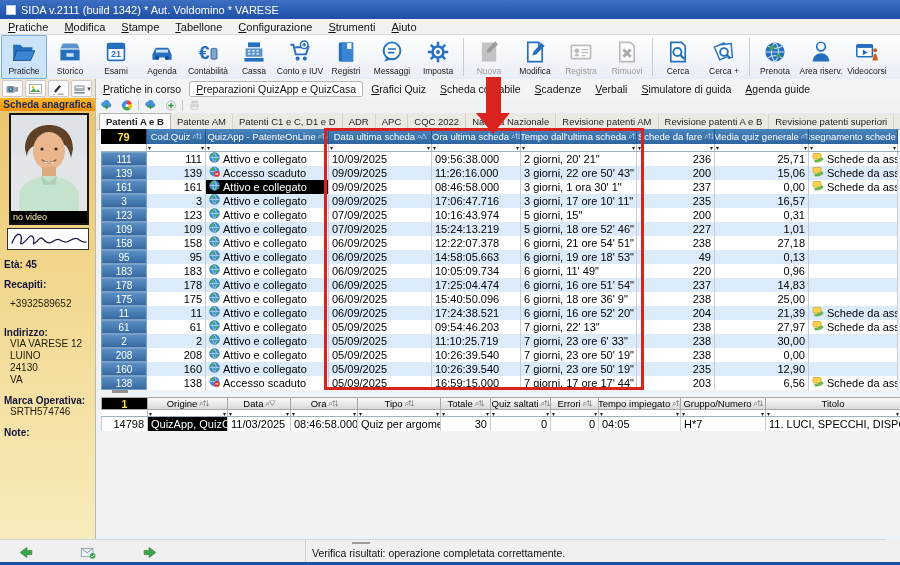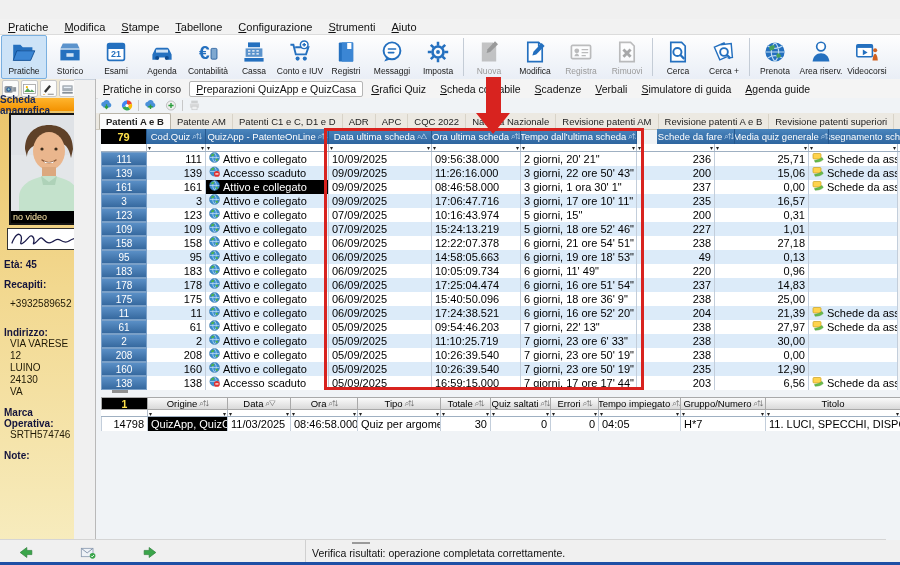--- a/index.html
+++ b/index.html
@@ -18,21 +18,21 @@
   .toolbar{position:absolute;left:0;top:35px;right:0;height:44px;background:linear-gradient(#fefefe,#e9eef6);
     border-bottom:1px solid #c9d2dd;display:flex;align-items:stretch;padding-left:1px;}
   .tb-item{width:44px;flex:none;display:flex;flex-direction:column;align-items:center;justify-content:center;
     font-size:8.5px;color:#1a1a1a;gap:1px;border:1px solid transparent;border-radius:2px;}
   .tb-item .tb-ico{height:26px;display:flex;align-items:center;justify-content:center;}
   .tb-item.selected{background:#cde3f7;border-color:#7ab0e0;}
   .tb-item.disabled{color:#9a9a9a;}
   .tb-item .tb-label{white-space:nowrap;}
   .tb-sep{width:1px;background:#c4ccd6;margin:3px 2px;flex:none;}
   
-  .sidebar{position:absolute;left:0;top:79px;width:74px;bottom:21px;
+  .sidebar{position:absolute;left:0;top:79px;width:95px;bottom:21px;
     background:linear-gradient(180deg,#eac266,#f2d88f 45%,#f7ecbe);overflow:hidden;}
   .side-tools{height:17px;display:flex;align-items:center;gap:2px;padding:1px 2px;background:#efe7d2;}
   .side-tool{width:19px;height:15px;background:#fbfbfb;border:1px solid #c9c9c9;border-radius:2px;
     display:flex;align-items:center;justify-content:center;}
   .side-dd{font-size:7px;color:#444;}
   .side-header{height:13px;background:linear-gradient(#ffb52e,#f39200);color:#1a2a5a;font-size:10px;font-weight:bold;
     display:flex;align-items:center;justify-content:center;}
   .photo-wrap{position:relative;margin:2px 3px 0 9px;width:80px;height:112px;border:2px solid #151515;background:#dfe3e6;box-sizing:border-box;}
   .no-video{position:absolute;left:0;right:0;bottom:0;height:12px;background:#000;color:#ffe9a8;font-size:9px;
     display:flex;align-items:center;padding-left:2px;}
@@ -94,20 +94,24 @@
   .hl-arrow{position:absolute;z-index:51;pointer-events:none;}
   .hl-shaft{position:absolute;left:486px;top:77px;width:15px;height:37px;background:#d8231f;}
   .hl-head{position:absolute;left:476px;top:113px;width:0;height:0;border-left:17px solid transparent;
     border-right:17px solid transparent;border-top:21px solid #d8231f;}
 </style>
 </head>
 <body>
 
 <div id="app">
 
+  <div class="titlebar">
+    <span class="title-icon"></span>
+    <span>SIDA v.2111 (build 1342) * Aut. Voldomino * VARESE</span>
+  </div>
 
   <div class="menubar">
       <span class="menu-item"><u>P</u>ratiche</span>
       <span class="menu-item"><u>M</u>odifica</span>
       <span class="menu-item"><u>S</u>tampe</span>
       <span class="menu-item"><u>T</u>abellone</span>
       <span class="menu-item"><u>C</u>onfigurazione</span>
       <span class="menu-item"><u>S</u>trumenti</span>
       <span class="menu-item"><u>A</u>iuto</span>
     </div>
@@ -473,21 +477,21 @@
             <span class="sorticon">⌕△</span>
           </div>
           <div class="hcell" style="width: 89px;">
             <span>Ora ultima scheda</span>
             <span class="sorticon">⌕⇅</span>
           </div>
           <div class="hcell" style="width: 116px;">
             <span>Tempo dall'ultima scheda</span>
             <span class="sorticon">⌕⇅</span>
           </div>
-          <div class="hcell" style="width: 78px; margin-left: 20px;">
+          <div class="hcell" style="width: 78px;">
             <span>Schede da fare</span>
             <span class="sorticon">⌕⇅</span>
           </div>
           <div class="hcell" style="width: 94px;">
             <span>Media quiz generale</span>
             <span class="sorticon">⌕⇅</span>
           </div>
           <div class="hcell" style="width: 89px;">
             <span>Assegnamento schede</span>
             <span class="sorticon">⌕⇅</span>

